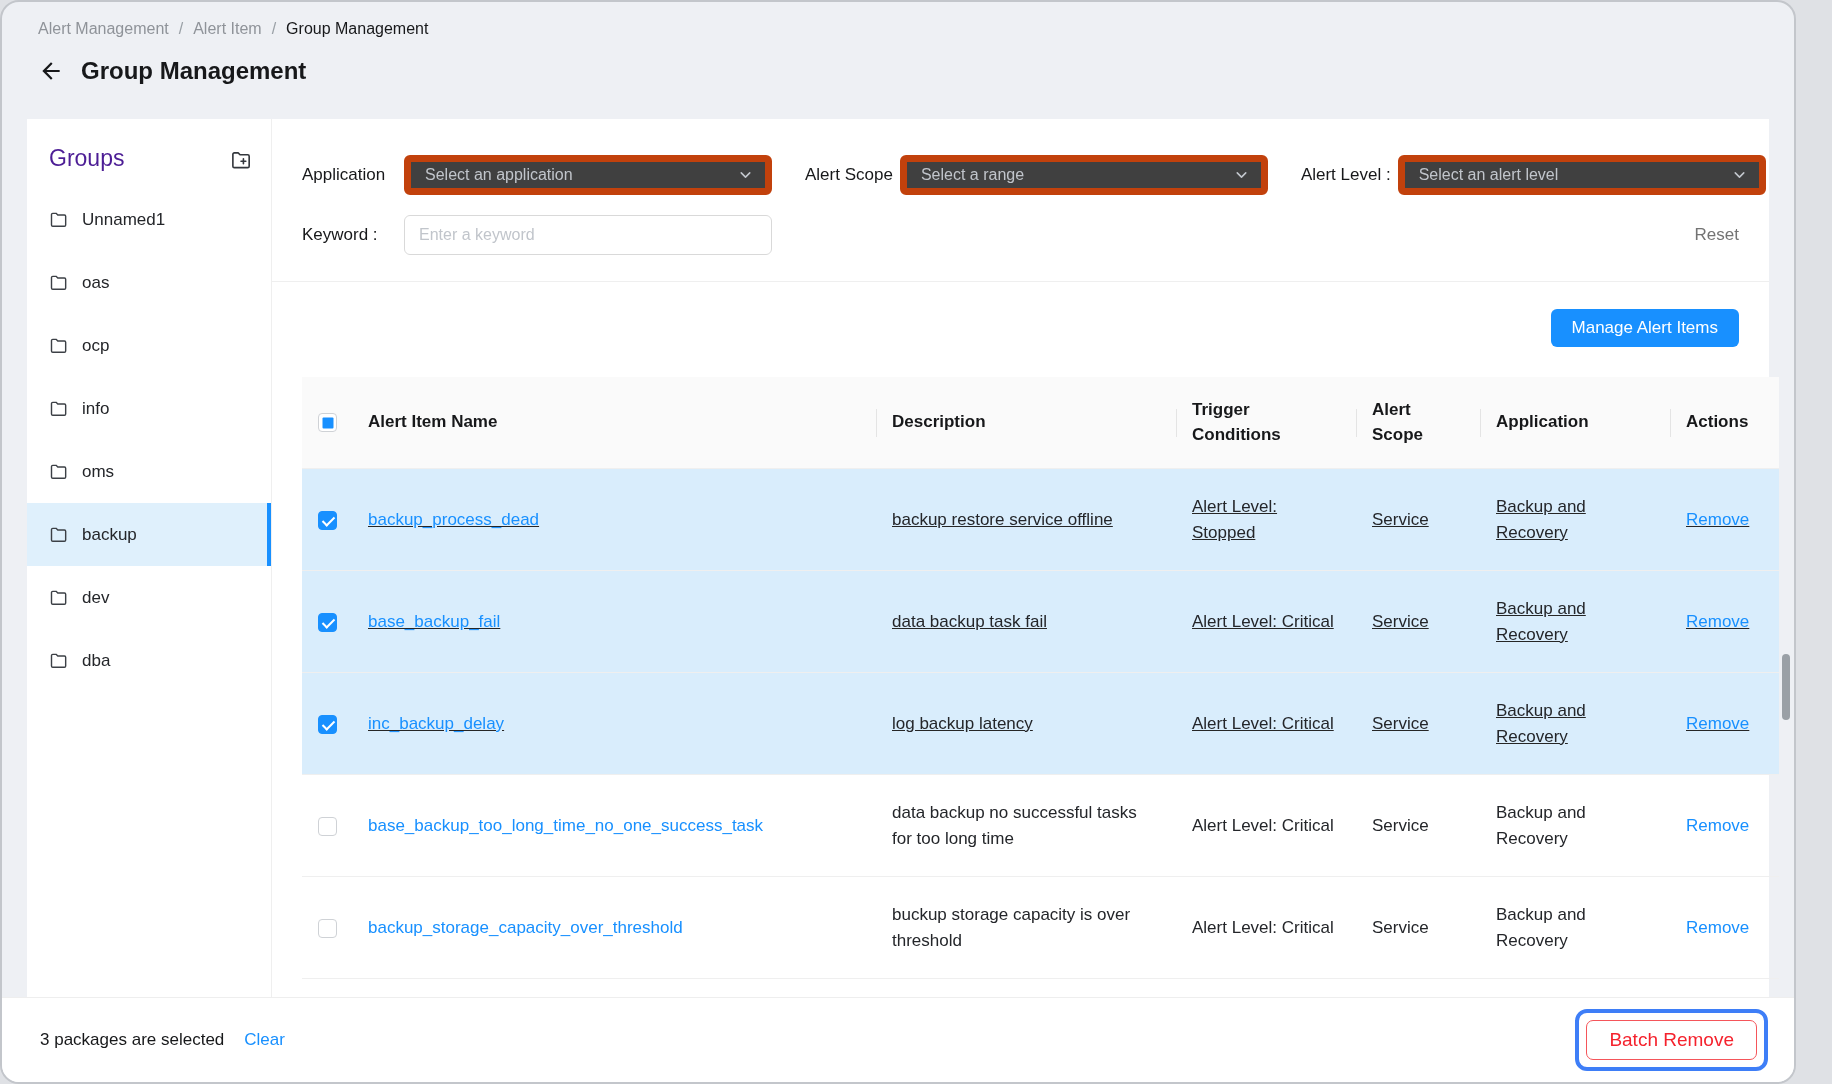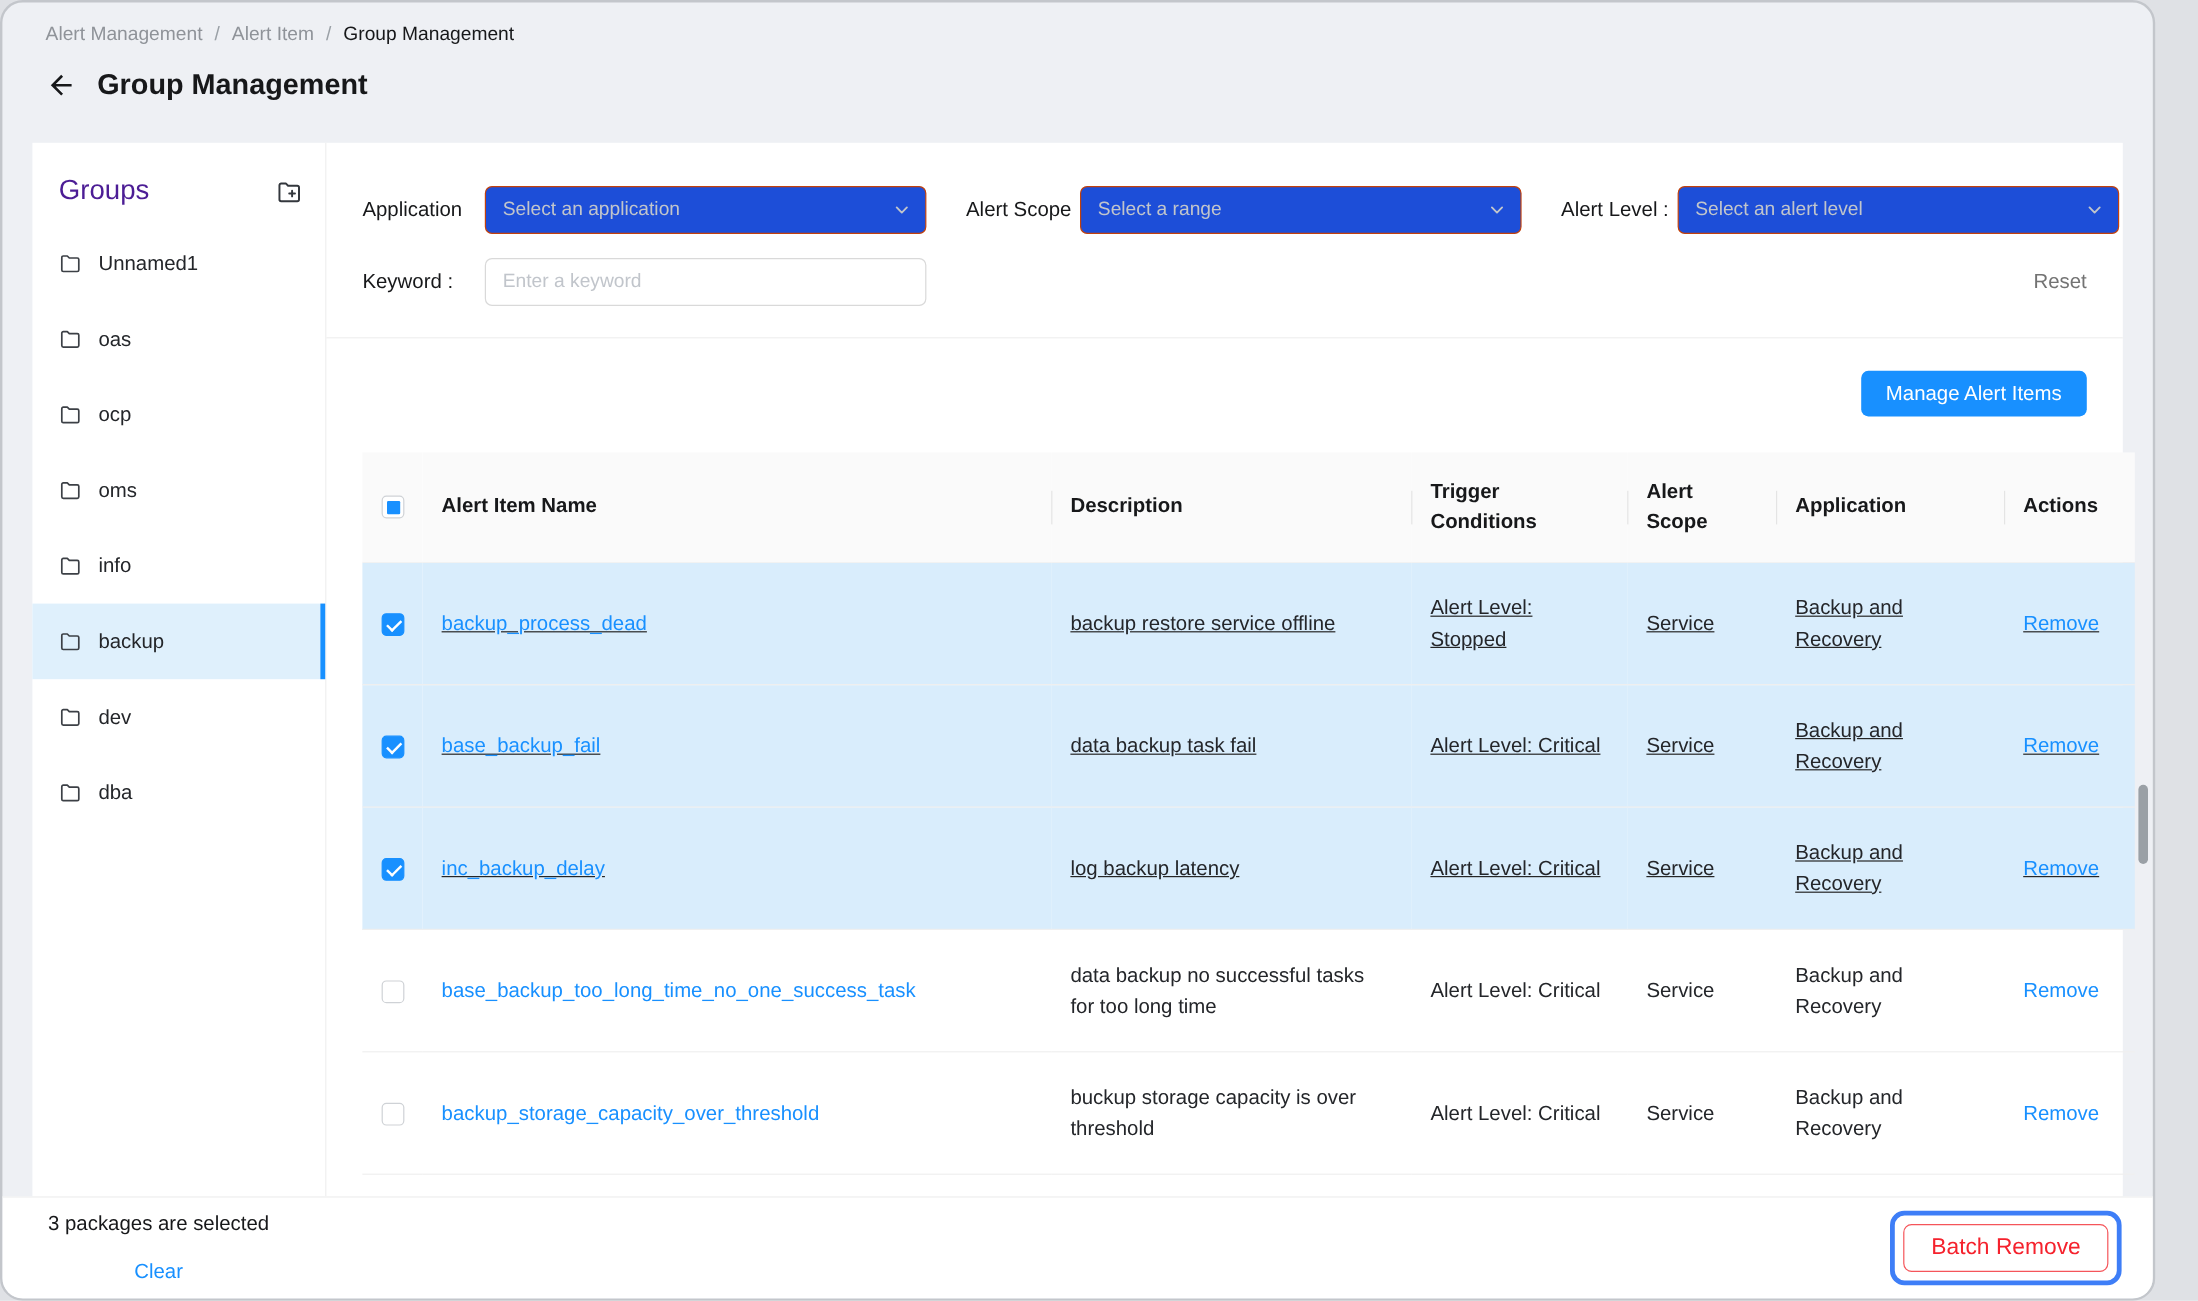--- a/index.html
+++ b/index.html
@@ -38,21 +38,21 @@
 
   
   .content { flex:1; min-width:0; display:flex; flex-direction:column; }
   .filters { padding:36px 30px 26px 30px; border-bottom:1px solid #efefef; }
   .filter-row { display:flex; align-items:center; }
   .filter-row.second { margin-top:20px; justify-content:space-between; }
   .filter-group { display:flex; align-items:center; }
   .filter-group + .filter-group { margin-left:33px; }
   .filter-label { font-size:17px; color:#17181a; margin-right:7px; white-space:nowrap; }
   .filter-label.w1 { width:96px; margin-right:6px; }
-  .select { position:relative; width:368px; height:40px; background:#1d4ed8; border:1px solid #c2410c; border-radius:6px; display:flex; align-items:center; padding:0 36px 0 14px; cursor:pointer; }
+  .select { position:relative; width:368px; height:40px; background:#404040; border:7px solid #c2410c; border-radius:6px; display:flex; align-items:center; padding:0 36px 0 14px; cursor:pointer; }
   .select .placeholder { color:#c1c5cb; font-size:16px; white-space:nowrap; overflow:hidden; }
   .select .chev { position:absolute; right:11px; top:50%; transform:translateY(-50%); width:17px; height:17px; color:#c1c5cb; }
   .select .chev svg { width:100%; height:100%; }
   .text-input { width:368px; height:40px; border:1px solid #d9d9d9; border-radius:6px; padding:0 14px; font-size:16px; color:#262626; font-family:inherit; outline:none; }
   .text-input::placeholder { color:#c1c5cb; }
   .reset-link { color:#737373; font-size:17px; cursor:pointer; }
 
   .table-area { padding:0 30px; flex:1; }
   .toolbar { margin-top:27px; display:flex; justify-content:flex-end; }
   .btn-primary { height:38px; padding:0 21px; background:#1890ff; color:#fff; border:none; border-radius:6px; font-size:17px; font-weight:400; font-family:inherit; cursor:pointer; }
@@ -67,21 +67,21 @@
 
   .checkbox { display:inline-block; width:19px; height:19px; border-radius:4px; border:1.5px solid #cfd2d6; background:#fff; position:relative; cursor:pointer; vertical-align:middle; }
   .checkbox.checked { background:#1890ff; border-color:#1890ff; }
   .checkbox.checked::after { content:''; position:absolute; left:5.5px; top:2px; width:5px; height:10px; border:solid #fff; border-width:0 2.2px 2.2px 0; transform:rotate(45deg); }
   .checkbox.indeterminate::after { content:''; position:absolute; left:50%; top:50%; transform:translate(-50%,-50%); width:11px; height:11px; background:#1890ff; border-radius:1px; }
 
   .link { color:#1890ff; text-decoration:none; cursor:pointer; }
 
   
   .footer { position:absolute; left:0; right:0; bottom:0; height:85px; background:#fff; border-top:1px solid #eeeeee; display:flex; align-items:center; justify-content:space-between; padding:0 26px 0 38px; }
-  .footer-left { display:flex; align-items:center; gap:20px; font-size:17px; color:#17181a;flex-direction:column; }
+  .footer-left { display:flex; align-items:center; gap:20px; font-size:17px; color:#17181a; }
   .ring { border:4px solid #3e7ef7; border-radius:12px; padding:7px; background:#fff; }
   .btn-danger { height:40px; padding:0 22px; background:#fff; border:1.5px solid #f5555a; color:#f5222d; border-radius:7px; font-size:19px; font-family:inherit; cursor:pointer; }
 
   .scroll-thumb { position:absolute; right:4px; top:652px; width:8px; height:66px; border-radius:4px; background:#9aa0a6; cursor:pointer; }
 </style>
 </head>
 <body>
 
 <div class="window">
 
@@ -142,30 +142,30 @@
     </span>
     <span class="group-label">ocp</span>
   </div>
 
   <div class="group-item">
     <span class="icon">
       <svg viewBox="0 0 24 24" fill="none" stroke="currentColor" stroke-width="1.7" stroke-linecap="round" stroke-linejoin="round">
         <path d="M3 7V5.5A1.5 1.5 0 0 1 4.5 4h4l2 2h8A1.5 1.5 0 0 1 20 7.5V18a1.5 1.5 0 0 1-1.5 1.5h-14A1.5 1.5 0 0 1 3 18V7z"></path>
       </svg>
     </span>
+    <span class="group-label">info</span>
+  </div>
+
+  <div class="group-item">
+    <span class="icon">
+      <svg viewBox="0 0 24 24" fill="none" stroke="currentColor" stroke-width="1.7" stroke-linecap="round" stroke-linejoin="round">
+        <path d="M3 7V5.5A1.5 1.5 0 0 1 4.5 4h4l2 2h8A1.5 1.5 0 0 1 20 7.5V18a1.5 1.5 0 0 1-1.5 1.5h-14A1.5 1.5 0 0 1 3 18V7z"></path>
+      </svg>
+    </span>
     <span class="group-label">oms</span>
-  </div>
-
-  <div class="group-item">
-    <span class="icon">
-      <svg viewBox="0 0 24 24" fill="none" stroke="currentColor" stroke-width="1.7" stroke-linecap="round" stroke-linejoin="round">
-        <path d="M3 7V5.5A1.5 1.5 0 0 1 4.5 4h4l2 2h8A1.5 1.5 0 0 1 20 7.5V18a1.5 1.5 0 0 1-1.5 1.5h-14A1.5 1.5 0 0 1 3 18V7z"></path>
-      </svg>
-    </span>
-    <span class="group-label">info</span>
   </div>
 
   <div class="group-item selected">
     <span class="icon">
       <svg viewBox="0 0 24 24" fill="none" stroke="currentColor" stroke-width="1.7" stroke-linecap="round" stroke-linejoin="round">
         <path d="M3 7V5.5A1.5 1.5 0 0 1 4.5 4h4l2 2h8A1.5 1.5 0 0 1 20 7.5V18a1.5 1.5 0 0 1-1.5 1.5h-14A1.5 1.5 0 0 1 3 18V7z"></path>
       </svg>
     </span>
     <span class="group-label">backup</span>
   </div>

